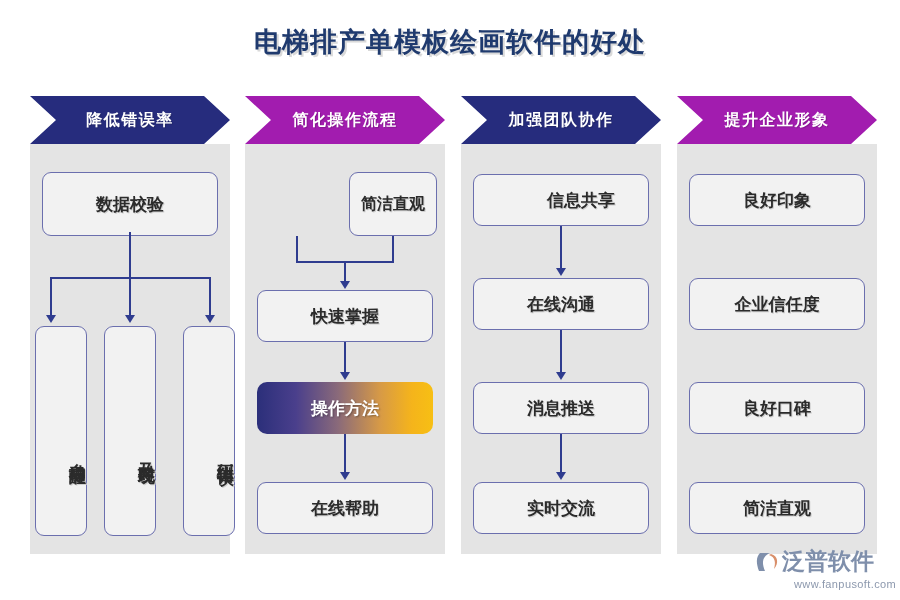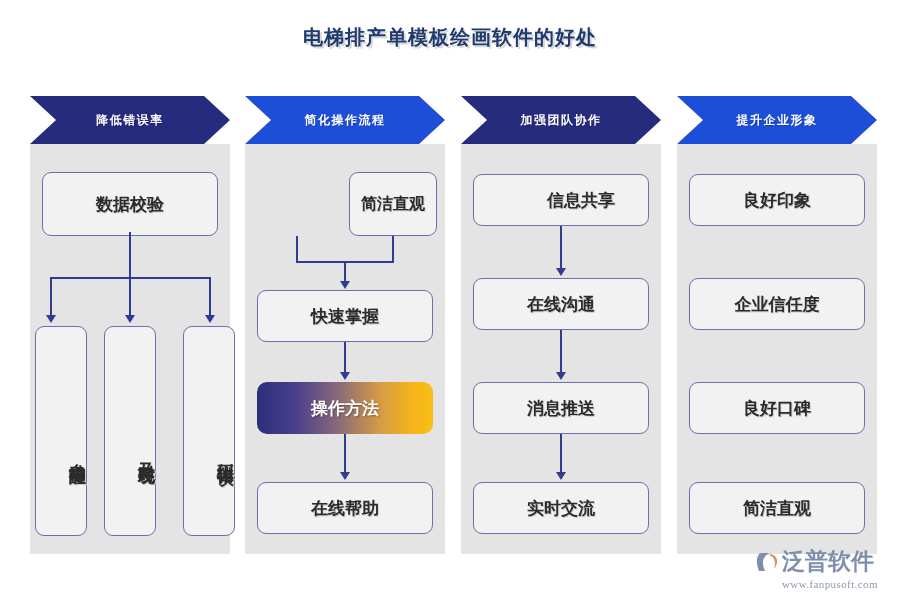--- a/index.html
+++ b/index.html
@@ -9,44 +9,44 @@
     background:#ffffff;
     font-family:"Liberation Serif","DejaVu Serif",serif;
     position:relative;
   }
   #canvas{position:relative;width:900px;height:600px;}
 
   
   .page-title{
     position:absolute;left:0;top:24px;width:900px;
     text-align:center;
-    font-size:20px;font-weight:bold;letter-spacing:1px;
+    font-size:27px;font-weight:bold;letter-spacing:1px;
     color:#1f3a6e;
     text-shadow:2px 2px 0 #d9d9d9;
     white-space:nowrap;
   }
 
   
   .column{position:absolute;top:96px;}
   .col-panel{
     position:absolute;left:0;top:48px;
     background:#e4e4e4;
   }
 
   
   .banner{
     position:relative;height:48px;
     display:flex;align-items:center;justify-content:center;
-    color:#ffffff;font-size:12px;font-weight:bold;letter-spacing:1.5px;
+    color:#ffffff;font-size:16px;font-weight:bold;letter-spacing:1.5px;
     clip-path:polygon(0 0, calc(100% - 26px) 0, 100% 50%, calc(100% - 26px) 100%, 0 100%, 26px 50%);
     text-shadow:1px 1px 1px rgba(0,0,0,.18);
     white-space:nowrap;
   }
   .banner.blue{background:#262c7d;}
-  .banner.gold{background:#1d4ed8;}
+  .banner.gold{background:#a21caf;}
 
   
   .node{
     position:absolute;
     background:#f2f2f2;
     border:1.4px solid #6b6fae;
     border-radius:9px;
     display:flex;align-items:center;justify-content:center;
     color:#2b2b2b;
     font-size:17px;font-weight:bold;
@@ -85,21 +85,21 @@
   
   .logo{position:absolute;left:756px;top:546px;width:140px;height:46px;}
   .logo-row{display:flex;align-items:center;gap:0;}
   .logo-mark{width:26px;height:26px;position:relative;flex:0 0 auto;}
   .logo-text{
     font-size:23px;font-weight:bold;color:#7f8fab;
     font-family:"Liberation Serif",serif;letter-spacing:0px;white-space:nowrap;
   }
   .logo-url{
     font-size:11px;color:#8c98ad;letter-spacing:.4px;
-    font-family:Liberation Serif, serif;margin-top:1px;margin-left:26px;white-space:nowrap;
+    font-family:Liberation Sans, sans-serif;margin-top:1px;margin-left:38px;white-space:nowrap;
   }
 </style>
 </head>
 <body>
 
 <div id="canvas">
 
   <div class="page-title">电梯排产单模板绘画软件的好处</div>
 
   <div class="column" style="left:30px;width:200px;">

